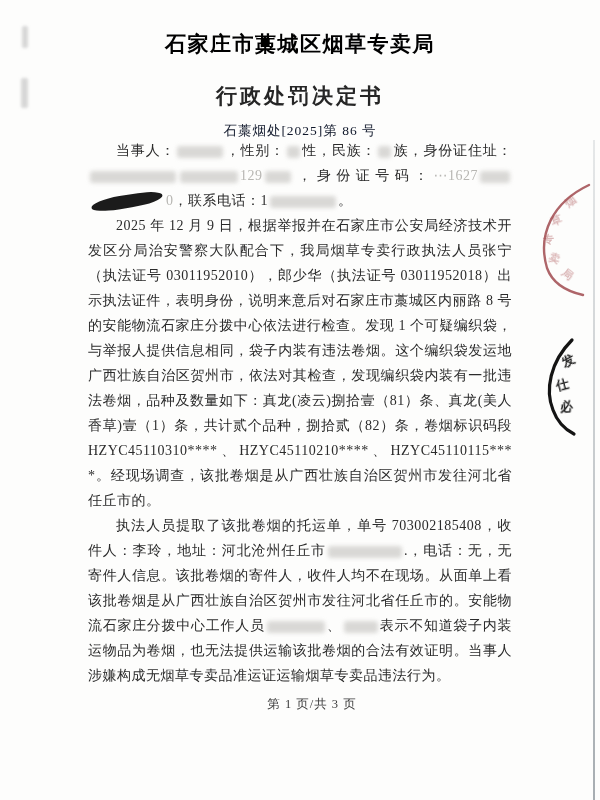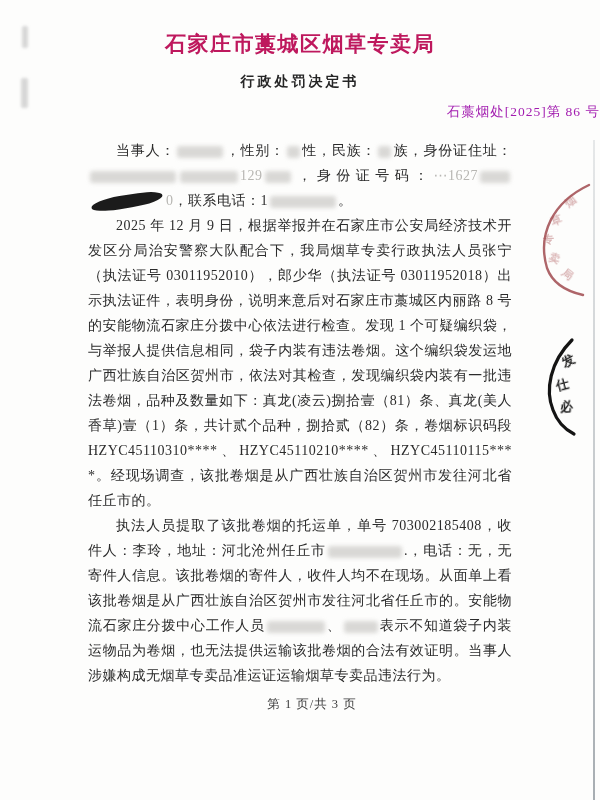--- a/index.html
+++ b/index.html
@@ -13,37 +13,37 @@
   .page{
     position:absolute;inset:0;
     background:#fdfdfc;
   }
   .doc-title{
     margin:30px 0 0 0;
     text-align:center;
     font-size:21px;
     font-weight:700;
     letter-spacing:1.5px;
-    color:#be185d;
+    color:#000000;
   }
   .doc-subtitle{
-    margin:15px 0 0 0;
+    margin:24px 0 0 0;
     text-align:center;
-    font-size:14px;
+    font-size:21px;
     font-weight:700;
     letter-spacing:3px;
     color:#262626;
   }
   .doc-number{
     margin:12px 0 16px 0;
-    text-align:right;
+    text-align:center;
     font-size:13.5px;
     font-weight:400;
     letter-spacing:1px;
-    color:#a21caf;
+    color:#0f172a;
   }
   .doc-body{
     position:absolute;
     left:88px;top:138px;
     width:424px;
     font-size:14px;
     line-height:25px;
     color:#2b2b2b;
     letter-spacing:0.5px;
   }

